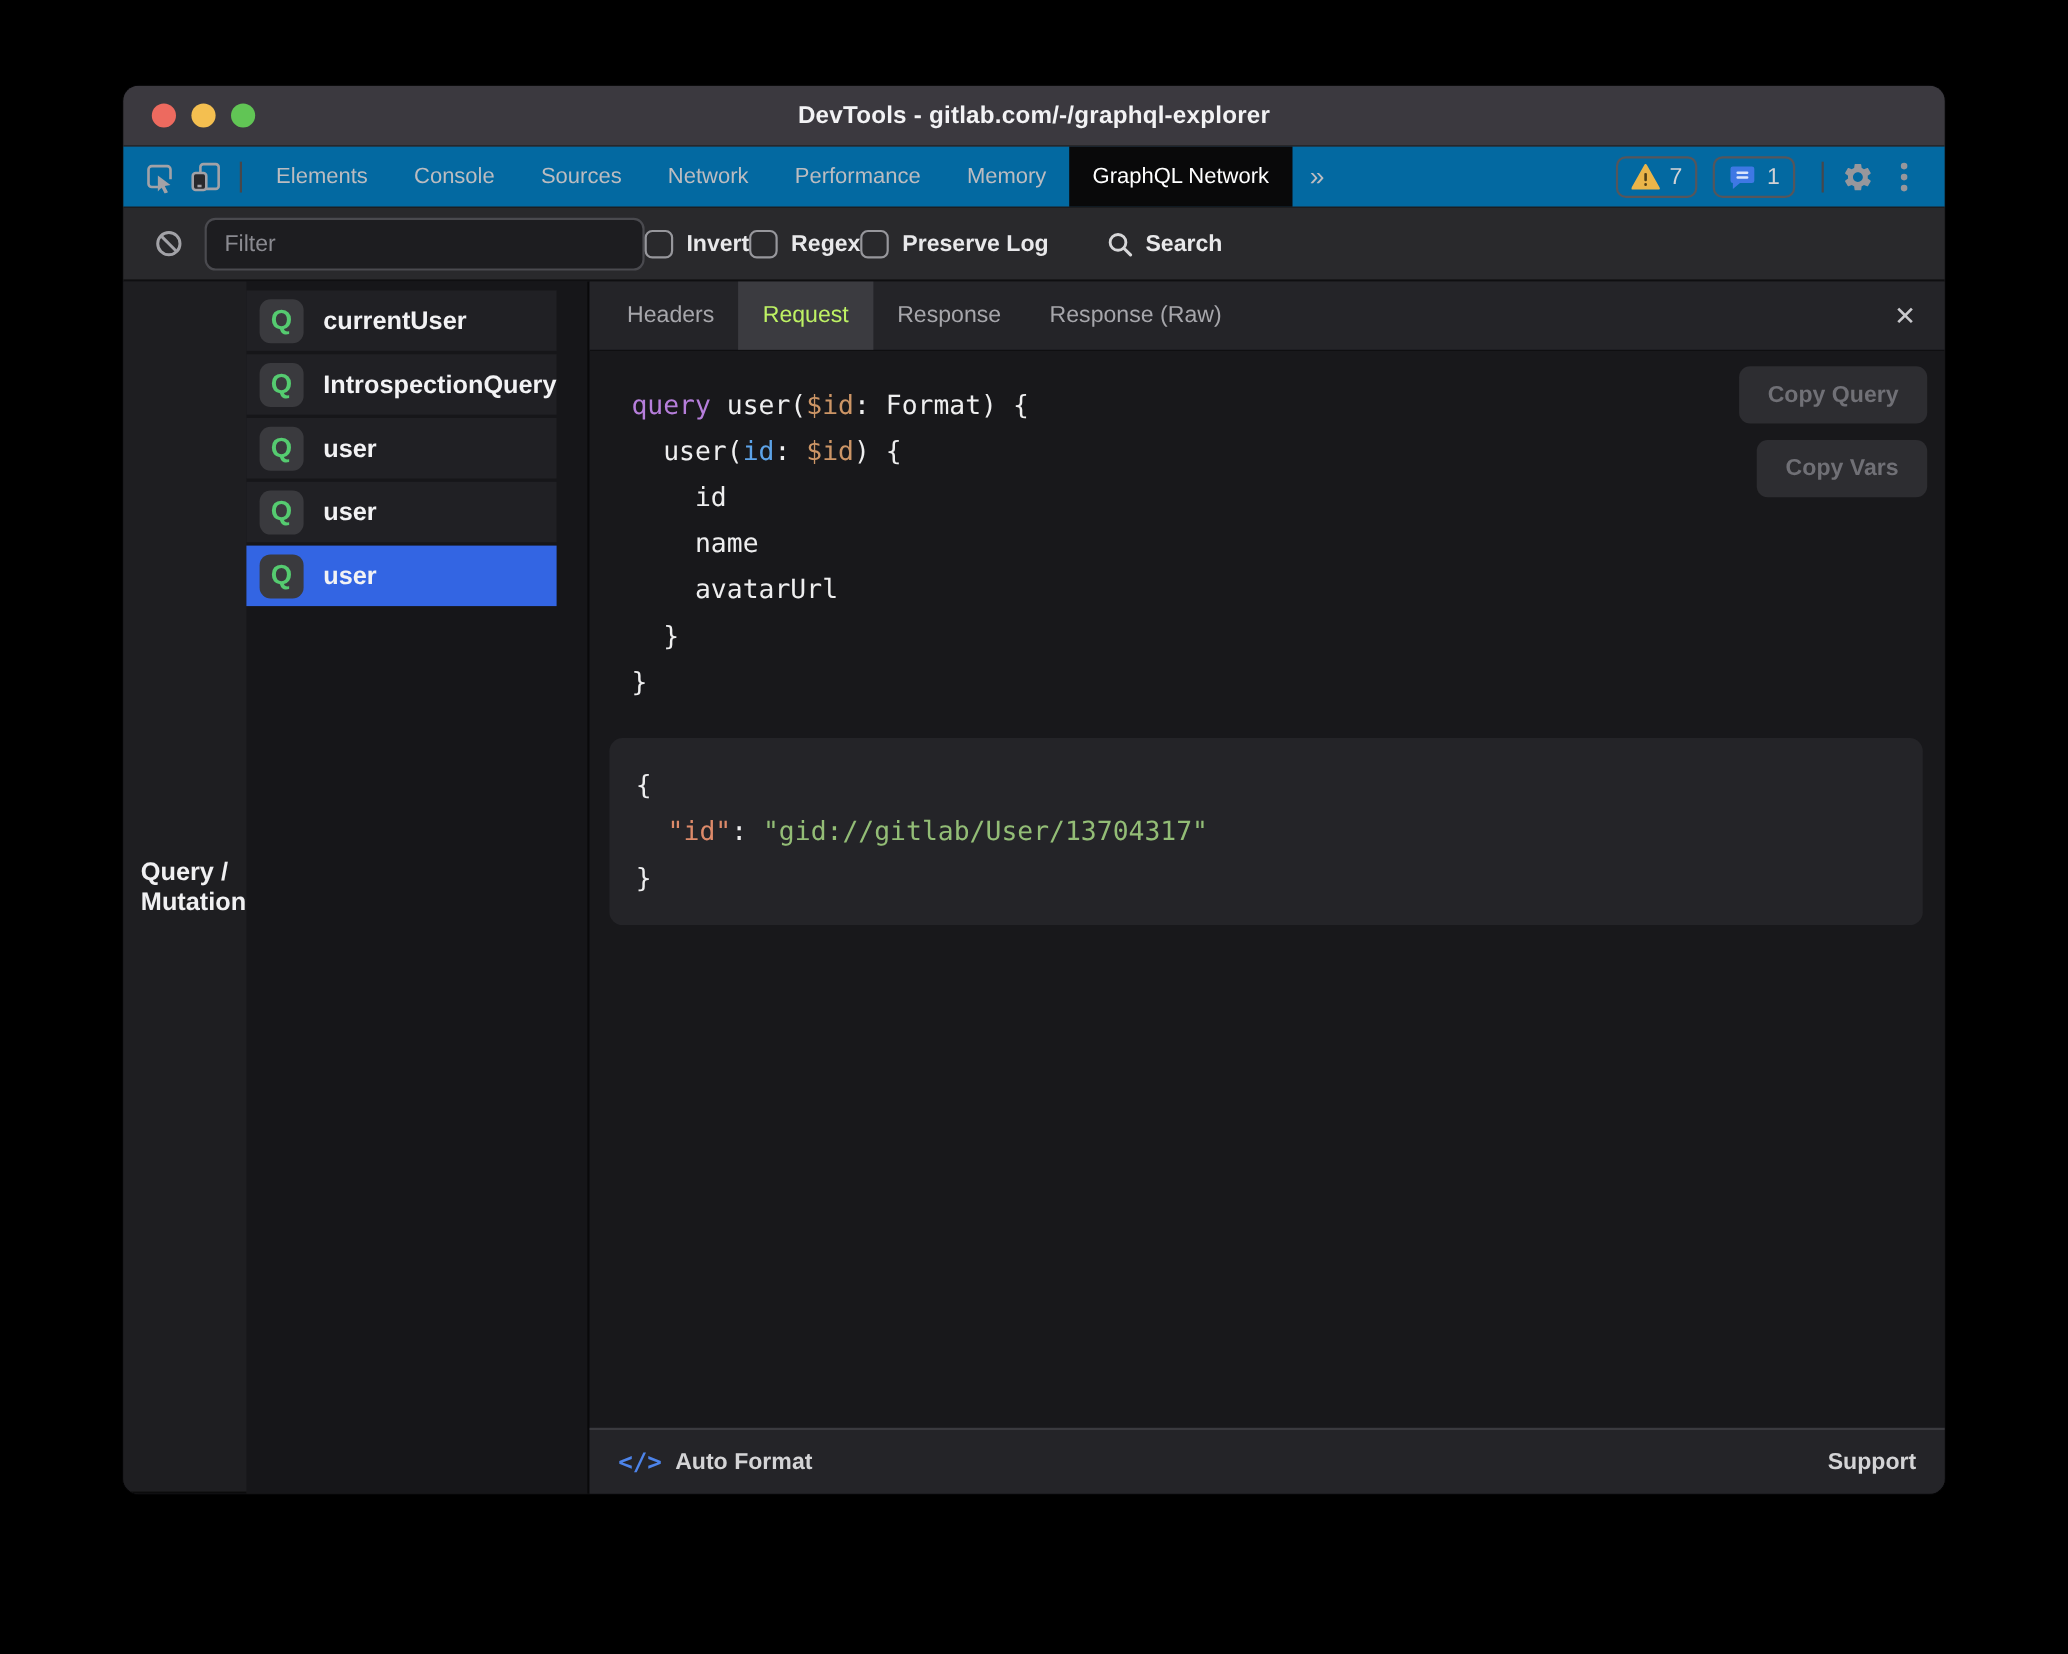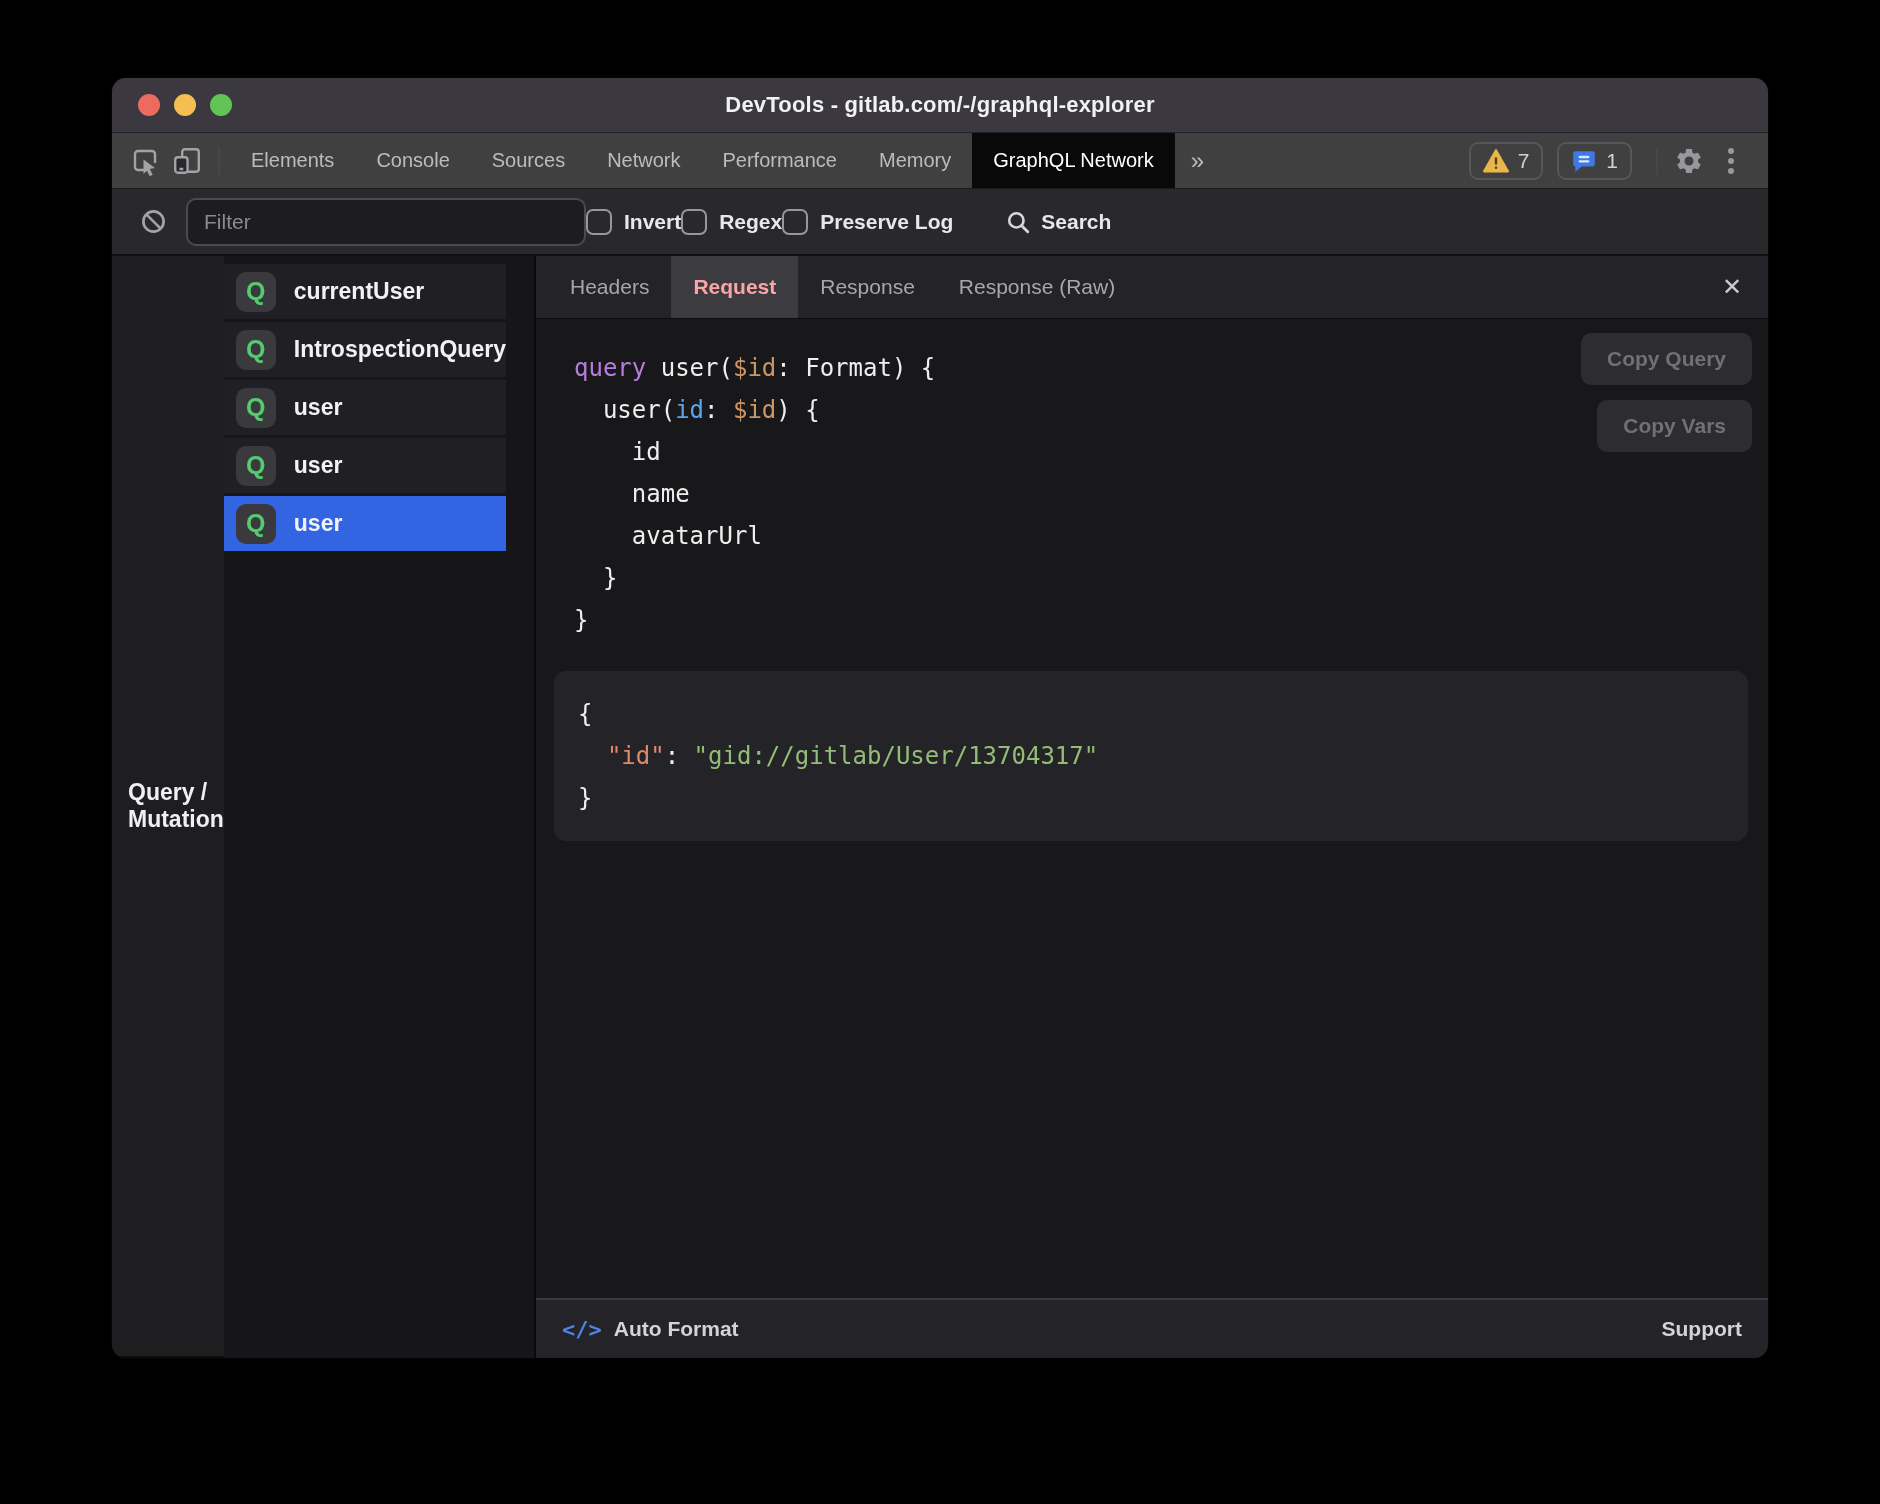--- a/index.html
+++ b/index.html
@@ -15,21 +15,21 @@
   
   .titlebar { flex:0 0 55px; background:#3b393f; position:relative;
               display:flex; align-items:center; justify-content:center;
               border-bottom:1px solid #232326; }
   .lights { position:absolute; left:26px; top:0; height:100%; display:flex; align-items:center; gap:14px; }
   .light { width:22px; height:22px; border-radius:50%; }
   .light.red{ background:#ed6a5f; } .light.yellow{ background:#f4bf50; } .light.green{ background:#61c555; }
   .title { font-size:22px; font-weight:bold; color:#f2f2f4; letter-spacing:.2px; }
 
   
-  .tabbar { flex:0 0 55px; background:#404040; display:flex; align-items:center; padding:0 16px 0 12px; }
+  .tabbar { flex:0 0 55px; background:#0369a1; display:flex; align-items:center; padding:0 16px 0 12px; }
   .iconbtn { display:flex; align-items:center; justify-content:center; width:42px; height:42px; flex:0 0 auto; }
   .vdiv { width:2px; height:28px; background:#47474b; margin:0 10px; flex:0 0 auto; }
   .tabs { display:flex; height:55px; }
   .tab { height:55px; display:flex; align-items:center; padding:0 21px; font-size:20px; color:#bcbcc0; white-space:nowrap; cursor:default; }
   .tab.active { background:#09090a; color:#ffffff; }
   .more { font-size:24px; color:#bcbcc0; padding:0 16px; }
   .spacer { flex:1; }
   .pill { height:38px; border:2px solid #56565b; border-radius:9px; display:flex; align-items:center;
           gap:9px; padding:0 12px; margin-right:14px; color:#d2d2d5; font-size:21px; }
   .kebab { display:flex; flex-direction:column; gap:4px; align-items:center; }
@@ -58,21 +58,21 @@
   .row { height:55px; margin-bottom:3px; background:#202024; display:flex; align-items:center; padding-left:12px; cursor:default; }
   .row.active { background:#3365e3; }
   .qbadge { width:40px; height:40px; border-radius:10px; background:#3a3a3e; color:#55cb70;
             font-weight:bold; font-size:25px; display:flex; align-items:center; justify-content:center; flex:0 0 auto; }
   .rlabel { margin-left:18px; font-size:23px; font-weight:bold; color:#f2f2f4; white-space:nowrap; }
 
   
   .panel { flex:1; display:flex; flex-direction:column; min-width:0; background:#18181b; }
   .ptabs { flex:0 0 62px; background:#242428; display:flex; align-items:center; padding-left:12px; border-bottom:1px solid #0e0e10; }
   .ptab { height:62px; display:flex; align-items:center; padding:0 22px; font-size:21px; color:#a6a6ab; white-space:nowrap; cursor:default; }
-  .ptab.active { background:#3b3b40; color:#fca5a5; font-weight:bold; }
+  .ptab.active { background:#3b3b40; color:#bef264; font-weight:normal; }
   .close { margin-left:auto; margin-right:26px; font-size:24px; color:#c9c9cd; cursor:default; }
 
   .pcontent { flex:1; position:relative; padding:28px 0 0 0; overflow:hidden;
               font-family:"DejaVu Sans Mono", monospace; font-size:24px; color:#eeeeef; }
   .code { margin-left:38px; }
   .code-line { line-height:42px; white-space:pre; }
   .tok-kw  { color:#b67edb; }
   .tok-var { color:#cc9566; }
   .tok-arg { color:#5da3e8; }
   .tok-pl  { color:#eeeeef; }

